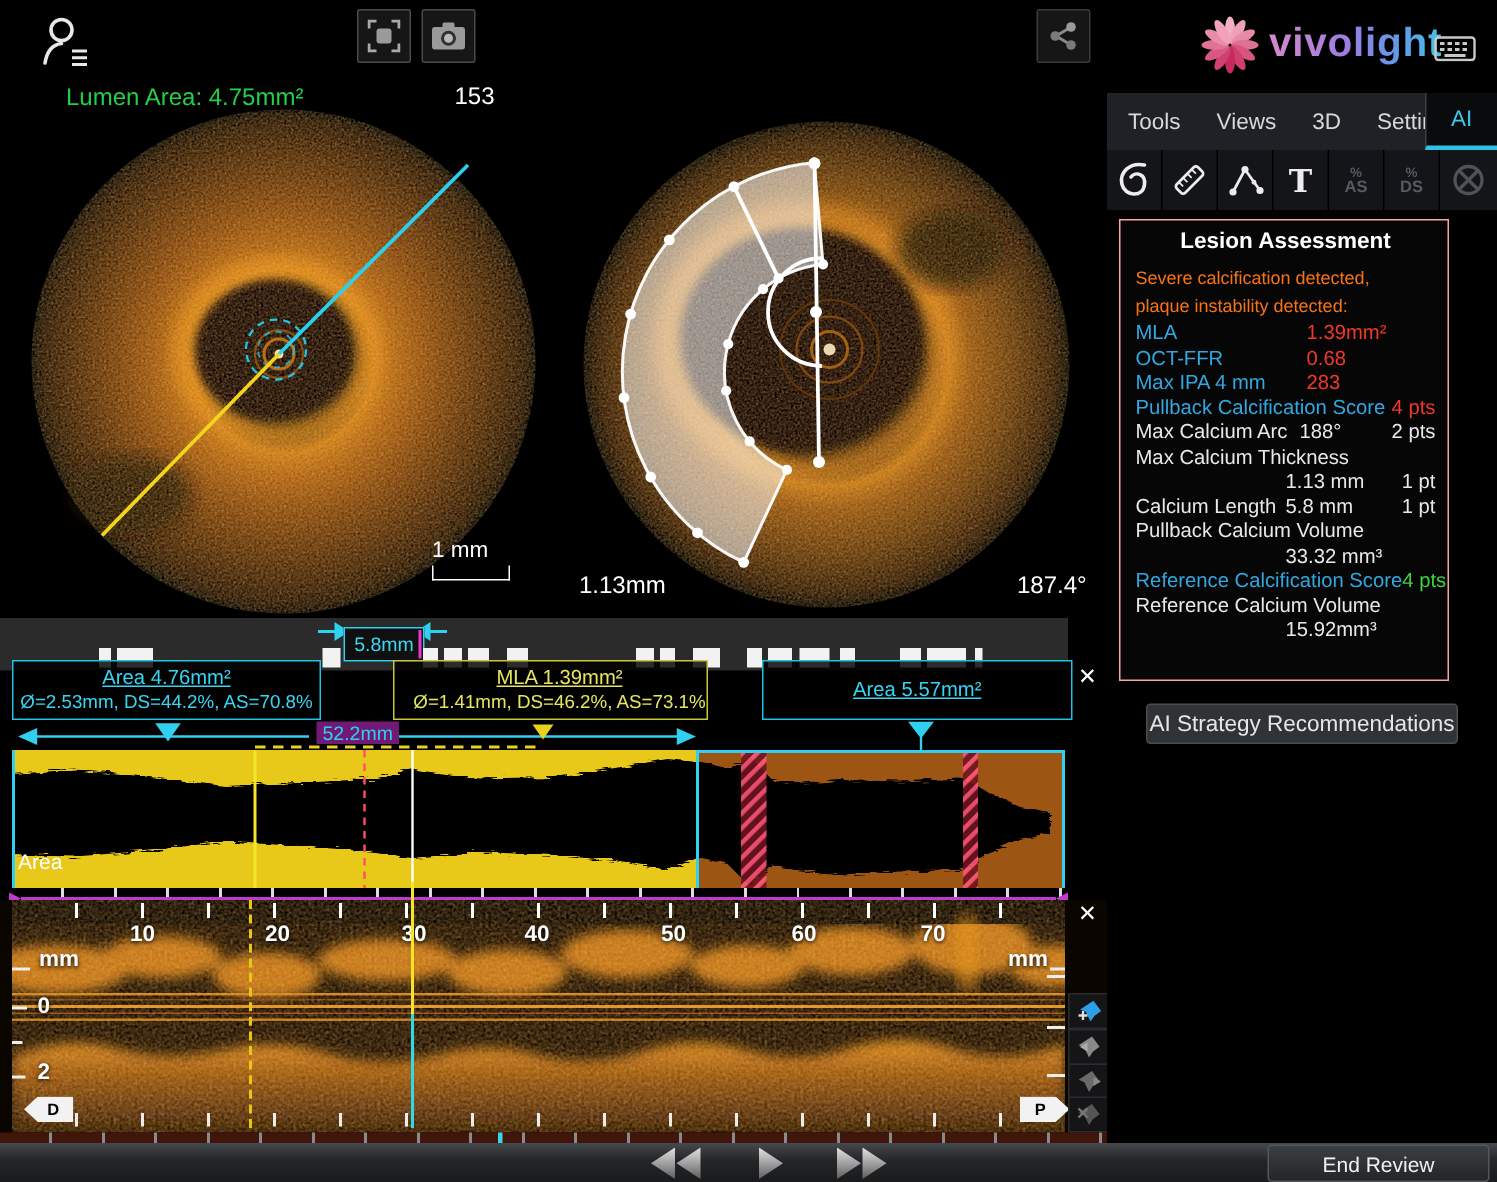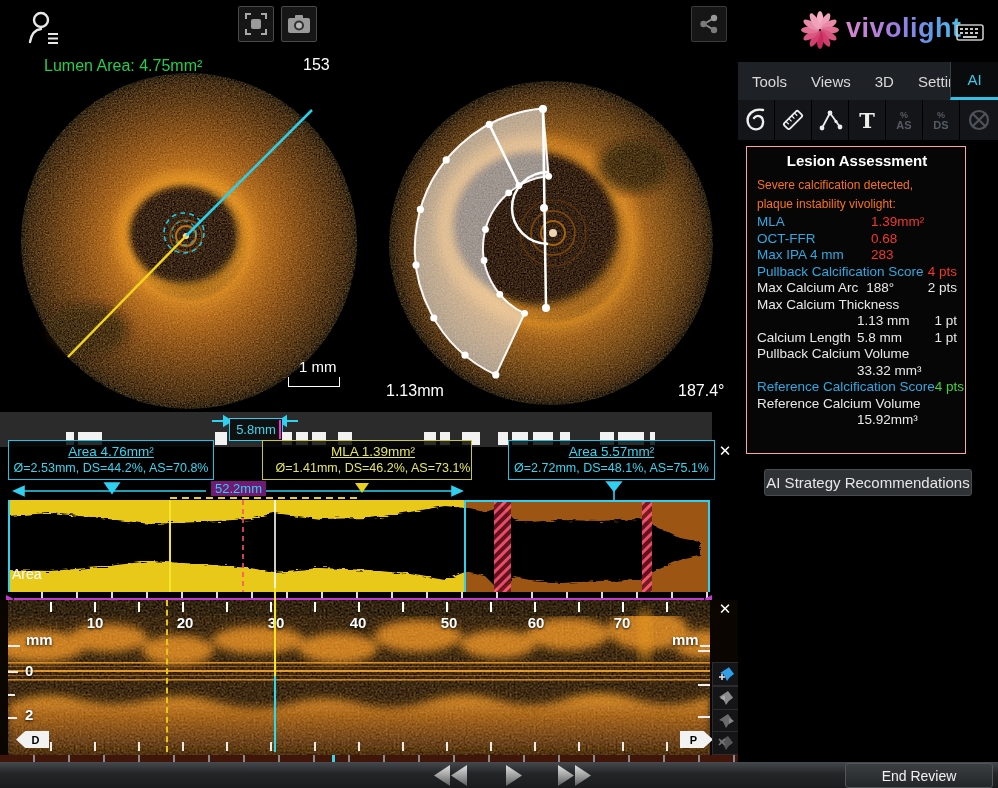--- a/index.html
+++ b/index.html
@@ -5,21 +5,21 @@
   html,body{margin:0;padding:0;background:#000;}
   body{width:998px;height:788px;position:relative;overflow:hidden;
        font-family:"Liberation Sans", sans-serif; -webkit-font-smoothing:antialiased;}
   .abs{position:absolute;}
   
   #left-area{left:0;top:0;width:738px;height:412px;background:#000;}
   .hdr-btn{width:34px;height:34px;background:#161616;border:1px solid #4a4a4a;border-radius:2px;
            display:flex;align-items:center;justify-content:center;}
   #lumen-label{left:44px;top:57px;color:#23cf4a;font-size:16px;}
   #frame-num{left:303px;top:56px;color:#fff;font-size:16px;}
-  #scale-text{left:299px;top:358px;color:#fff;font-size:15px;}
+  #scale-text{left:288px;top:358px;color:#fff;font-size:15px;}
   #scale-bracket{left:288px;top:377px;width:50px;height:9px;border-left:1px solid #fff;
                  border-right:1px solid #fff;border-bottom:1px solid #fff;}
   #thickness-label{left:386px;top:382px;color:#fff;font-size:16px;}
   #arc-label{left:678px;top:382px;color:#fff;font-size:16px;}
   
   #profile-strip{left:0;top:412px;width:712px;height:35px;background:#2b2b2b;}
   .close-x{width:24px;height:24px;color:#fff;font-size:15px;display:flex;align-items:center;
            justify-content:center;background:transparent;}
   #gap-label{left:229px;top:418px;width:52px;height:21px;border:1px solid #2fd0f0;background:#101010;
              color:#3bd6f2;font-size:13px;display:flex;align-items:center;justify-content:center;}
@@ -297,21 +297,20 @@
 <div class="abs mbox cyan" style="left:8px;top:440px;width:204px">
   <span class="l1">Area 4.76mm²</span>
   <span class="l2">Ø=2.53mm, DS=44.2%, AS=70.8%</span>
 </div>
 <div class="abs mbox yel" style="left:262px;top:440px;width:196px">
   <span class="l1">MLA 1.39mm²</span>
   <span class="l2">Ø=1.41mm, DS=46.2%, AS=73.1%</span>
 </div>
 <div class="abs mbox cyan" style="left:508px;top:440px;width:205px">
   <span class="l1">Area 5.57mm²</span>
-  <span class="l2">Ø=2.72mm, DS=48.1%, AS=75.1%</span>
 </div>
 
 <svg class="abs" style="left:0;top:478px" width="740" height="22" viewBox="0 0 740 22">
   <g stroke="#2fd0f0" stroke-width="1.6" fill="#2fd0f0">
     <line x1="14" y1="13" x2="206" y2="13"></line>
       <line x1="264" y1="13" x2="458" y2="13"></line>
     <polygon points="14,13 24,8.5 24,17.5"></polygon>
       <polygon points="462,13 452,8.5 452,17.5"></polygon>
     <polygon points="105,5 119,5 112,15"></polygon>
     <polygon points="607,4 621,4 614,13"></polygon>
@@ -612,21 +611,21 @@
       <circle cx="12" cy="12" r="9" fill="none" stroke="#4e535a" stroke-width="2.2"></circle>
       <line x1="6" y1="6" x2="18" y2="18" stroke="#4e535a" stroke-width="2.2"></line>
       <line x1="18" y1="6" x2="6" y2="18" stroke="#4e535a" stroke-width="2.2"></line>
     </svg>
   </div>
 </div>
 
 <div class="abs" id="lesion-panel">
   <div id="lesion-title">Lesion Assessment</div>
   <div class="sum-line">Severe calcification detected,</div>
-  <div class="sum-line">plaque instability vivolight:</div>
+  <div class="sum-line">plaque instability detected:</div>
 
   <div class="lrow">
     <span class="lbl-c w112">MLA</span>
     <span class="v-red">1.39mm²</span>
     </div>
   <div class="lrow">
     <span class="lbl-c w112">OCT-FFR</span>
     <span class="v-red">0.68</span>
     </div>
   <div class="lrow">

